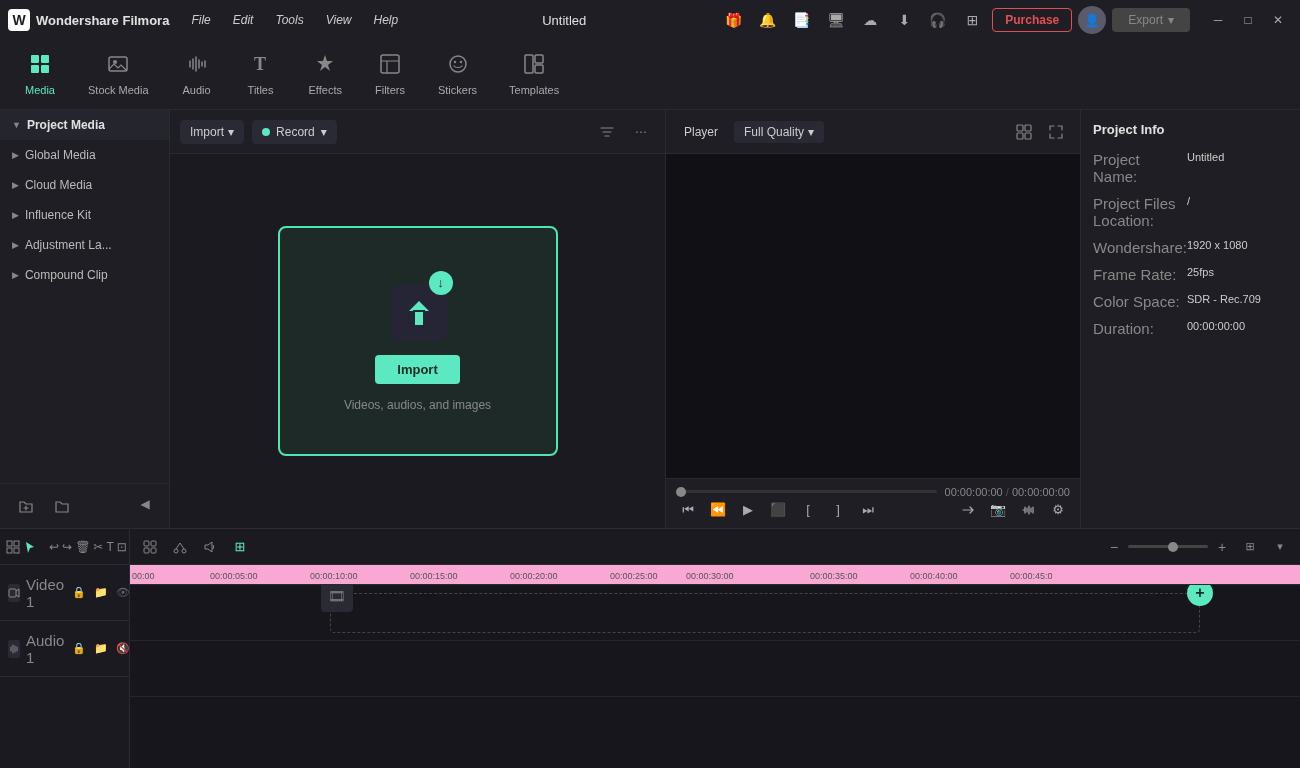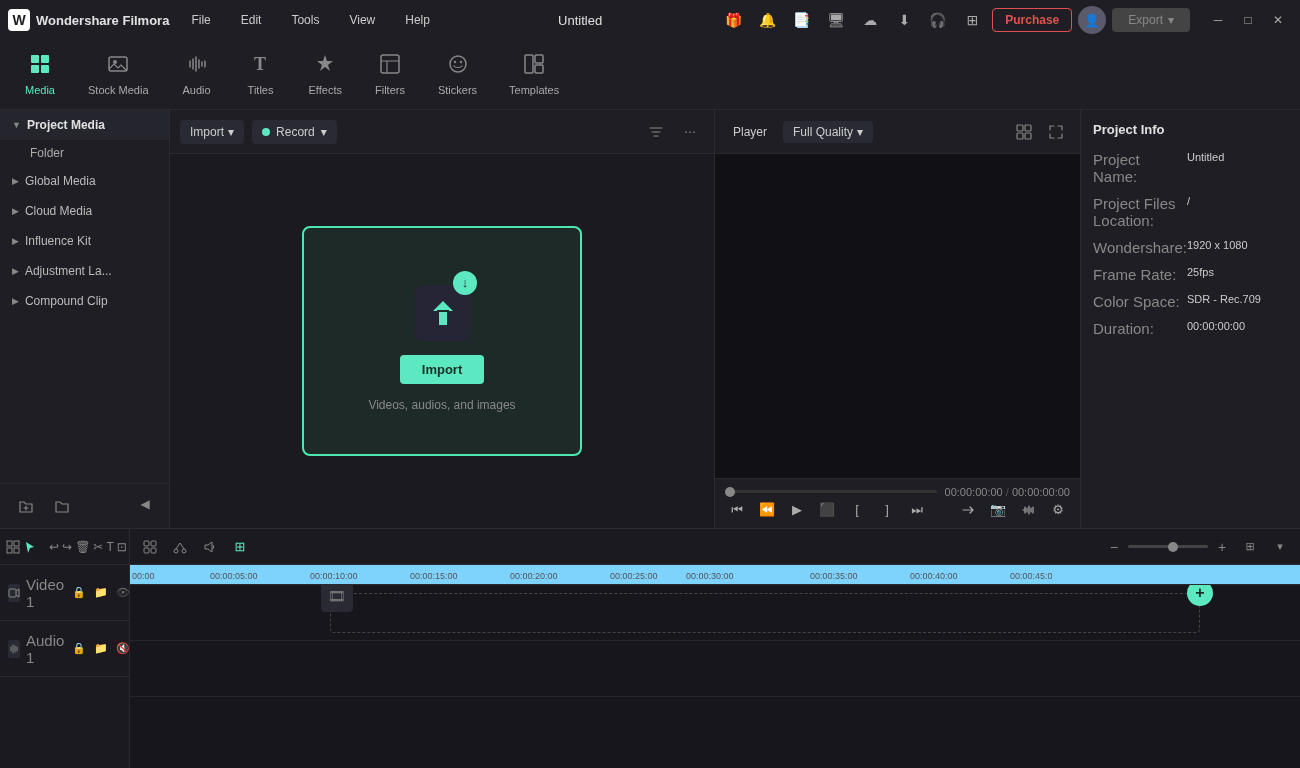--- a/index.html
+++ b/index.html
@@ -42,21 +42,22 @@
       font-weight: bold;
       color: #1a1a1f;
     }
     .logo-text {
       font-size: 13px;
       font-weight: 600;
       color: #e0e0e0;
     }
     .menu-items {
       display: flex;
-      gap: 10px;
+      gap: 2px;
+      font-style: italic;
     }
     .menu-item {
       padding: 4px 10px;
       font-size: 12px;
       color: #ccc;
       cursor: pointer;
       border-radius: 3px;
     }
     .title-center {
       flex: 1;
@@ -350,21 +351,21 @@
       font-weight: 600;
       cursor: pointer;
     }
     .drop-text {
       color: #888;
       font-size: 12px;
     }
 
     
     .preview-panel {
-      width: 366px;
+      width: 415px;
       background: #1a1a20;
       border-left: 1px solid #2a2a32;
       display: flex;
       flex-direction: column;
       flex-shrink: 0;
     }
     .preview-toolbar {
       height: 44px;
       background: #1e1e24;
       border-bottom: 1px solid #2a2a32;
@@ -623,21 +624,21 @@
       height: 24px;
       display: flex;
       align-items: center;
       justify-content: center;
       color: #888;
       cursor: pointer;
       font-size: 11px;
     }
     .timeline-ruler {
       height: 20px;
-      background: #7dd3fc;
+      background: #f9a8d4;
       border-bottom: 1px solid #2a2a32;
       display: flex;
       align-items: center;
       padding: 0 0 0 0;
       overflow: hidden;
     }
     .ruler-content {
       display: flex;
       align-items: flex-end;
       height: 100%;
@@ -838,23 +839,20 @@
   </div>
 </div>
 
 <div class="content-area">
 
   <div class="left-sidebar">
     <div class="sidebar-section active">
       <span class="arrow">▼</span>
       <span>Project Media</span>
     </div>
-    <div class="sidebar-folder">
-      <span>Folder</span>
-    </div>
     <div class="sidebar-section">
       <span class="arrow">▶</span>
       <span>Global Media</span>
     </div>
     <div class="sidebar-section">
       <span class="arrow">▶</span>
       <span>Cloud Media</span>
     </div>
     <div class="sidebar-section">
       <span class="arrow">▶</span>

